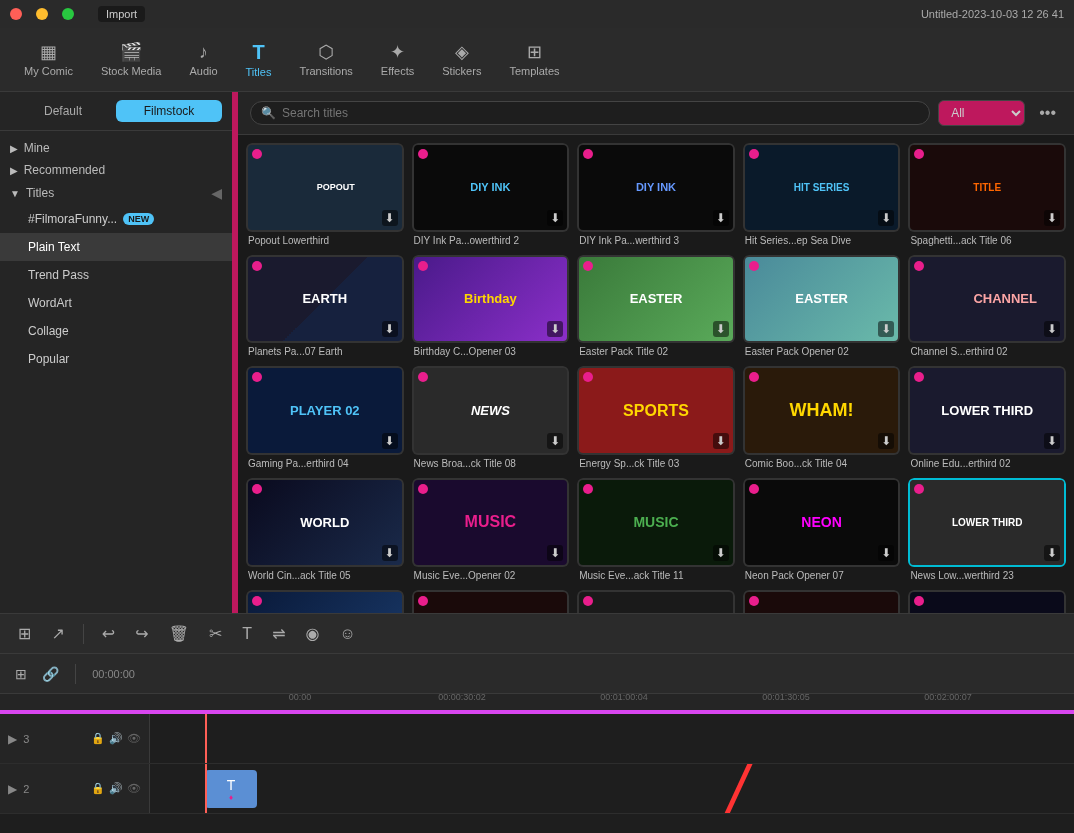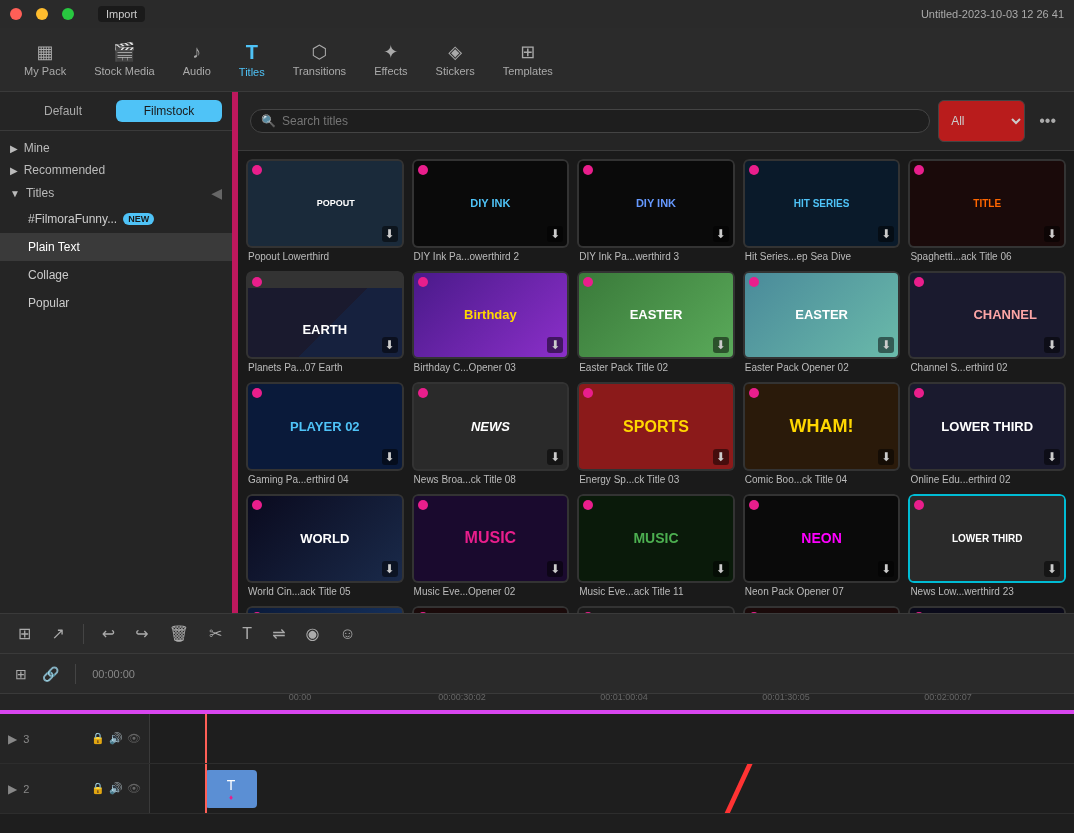--- a/index.html
+++ b/index.html
@@ -181,25 +181,25 @@
     .search-box input {
       background: none;
       border: none;
       outline: none;
       color: #ccc;
       font-size: 12px;
       width: 100%;
     }
     .search-icon { color: #888; font-size: 12px; }
     .filter-select {
-      background: #b91c1c;
+      background: #be185d;
       border: 1px solid #444;
       border-radius: 6px;
       color: #ccc;
-      padding: 12px 8px;
+      padding: 4px 8px;
       font-size: 12px;
       outline: none;
     }
     .more-btn {
       background: none;
       border: none;
       color: #aaa;
       cursor: pointer;
       font-size: 16px;
       padding: 2px 6px;
@@ -398,21 +398,21 @@
       display: flex;
       flex-direction: column;
       align-items: center;
       justify-content: center;
       font-size: 10px;
       color: #fff;
     }
     .title-block-icon { font-size: 14px; }
 
     
-    .thumb-earth { background: linear-gradient(135deg, #1a1a2e 50%, #16213e 50%); color: #fff; margin-top: 15px; }
+    .thumb-earth { background: linear-gradient(135deg, #1a1a2e 50%, #16213e 50%); color: #fff; }
     .thumb-birthday { background: linear-gradient(135deg, #4a1a8a, #8b2fc9); color: #ffd700; }
     .thumb-easter { background: linear-gradient(135deg, #3a7a3a, #5aaa5a); color: #fff; }
     .thumb-easter2 { background: linear-gradient(135deg, #4a8a9a, #6abaaa); color: #fff; }
     .thumb-channel { background: #1a1a2e; color: #fca5a5; padding-left: 36px; }
     .thumb-gaming { background: #0a1a3a; color: #4fc3f7; }
     .thumb-news { background: #2a2a2a; color: #fff; font-style: italic; }
     .thumb-energy { background: #8b1a1a; color: #ffd700; font-size: 16px; }
     .thumb-comic { background: #2a1a0a; color: #ffd700; font-size: 18px; }
     .thumb-online { background: #1a1a2e; color: #fff; }
     .thumb-worldcin { background: linear-gradient(135deg, #0a0a1e, #1a2a4a); color: #fff; }
@@ -451,21 +451,21 @@
     <button class="wc-btn wc-max"></button>
     <button style="background:#1a1a1a;border:none;color:#ccc;font-size:11px;cursor:pointer;padding:2px 8px;border-radius:4px;margin-left:10px;">Import</button>
   </div>
   <span class="title-bar-right">Untitled-2023-10-03 12 26 41</span>
 </div>
 
 <div class="top-nav">
   <div style="display:flex;align-items:center;gap:0;">
     <div class="nav-item">
       <span class="nav-icon">▦</span>
-      <span>My Pack</span>
+      <span>My Comic</span>
     </div>
     <div class="nav-item">
       <span class="nav-icon">🎬</span>
       <span>Stock Media</span>
     </div>
     <div class="nav-item">
       <span class="nav-icon">♪</span>
       <span>Audio</span>
     </div>
     <div class="nav-item active">
@@ -512,20 +512,26 @@
         <span>Titles</span>
         <span class="collapse-btn">◀</span>
       </div>
 
       <div class="sidebar-item">
         <span>#FilmoraFunny...</span>
         <span class="new-badge">NEW</span>
       </div>
       <div class="sidebar-item active">
         <span>Plain Text</span>
+      </div>
+      <div class="sidebar-item">
+        <span>Trend Pass</span>
+      </div>
+      <div class="sidebar-item">
+        <span>WordArt</span>
       </div>
       <div class="sidebar-item">
         <span>Collage</span>
       </div>
       <div class="sidebar-item">
         <span>Popular</span>
       </div>
     </div>
   </div>
 

